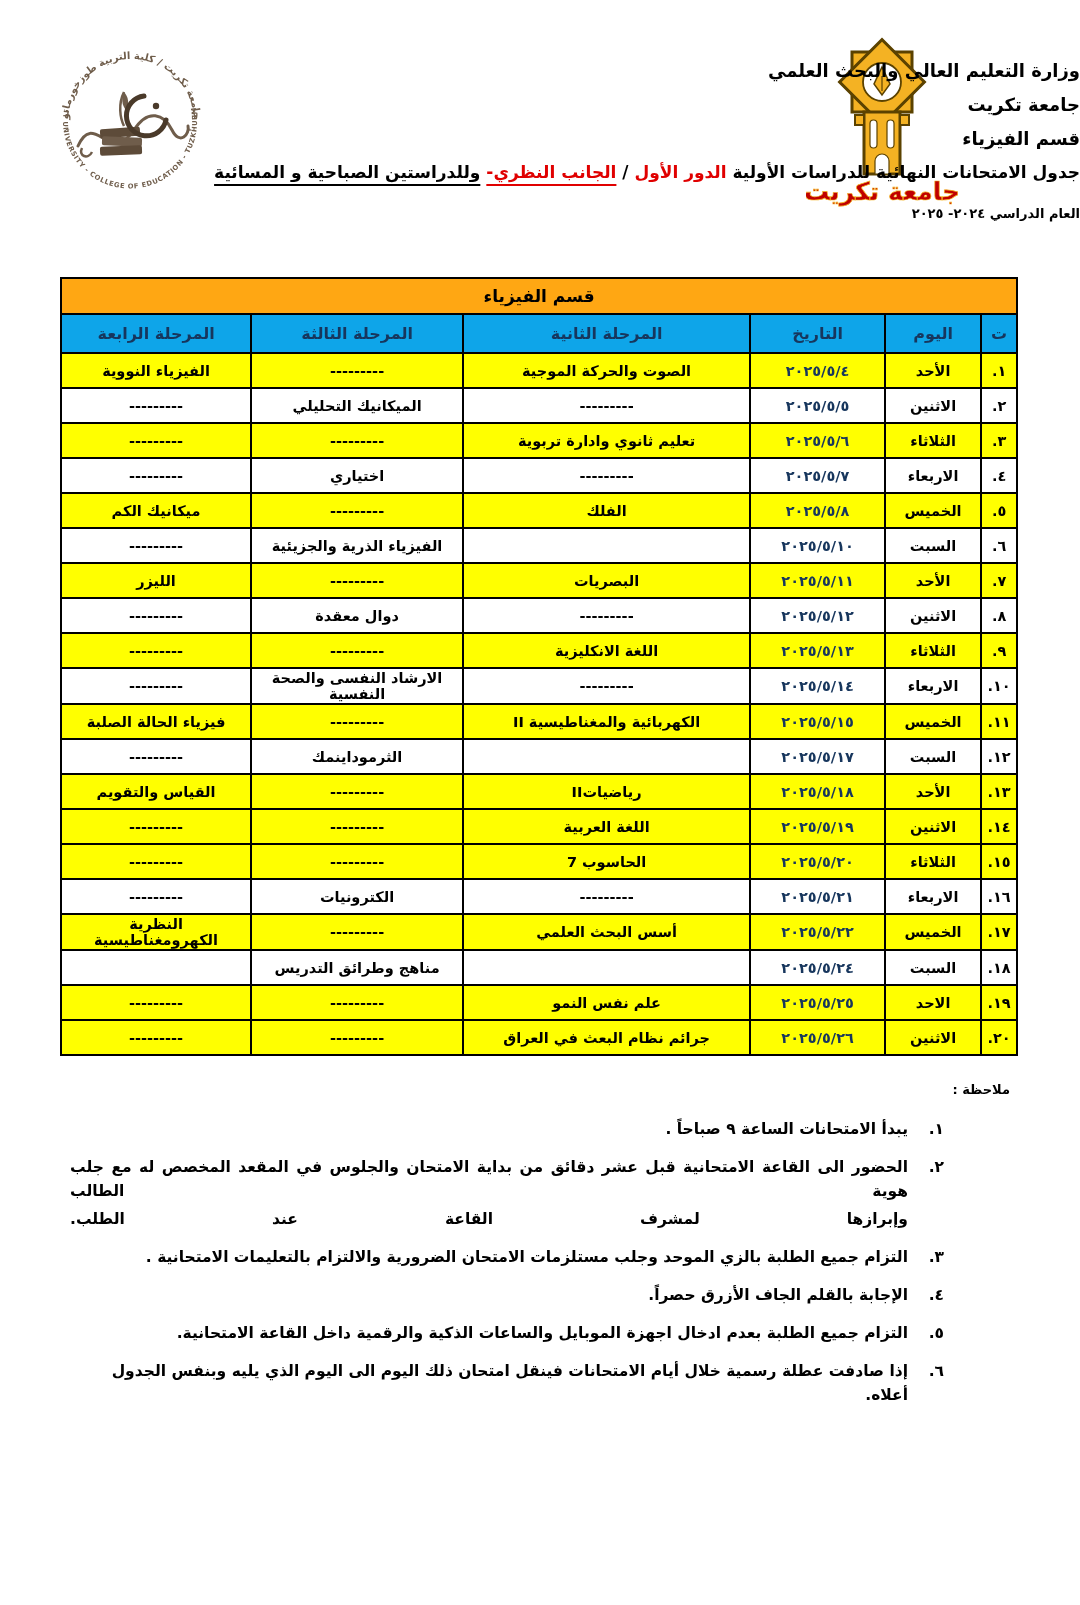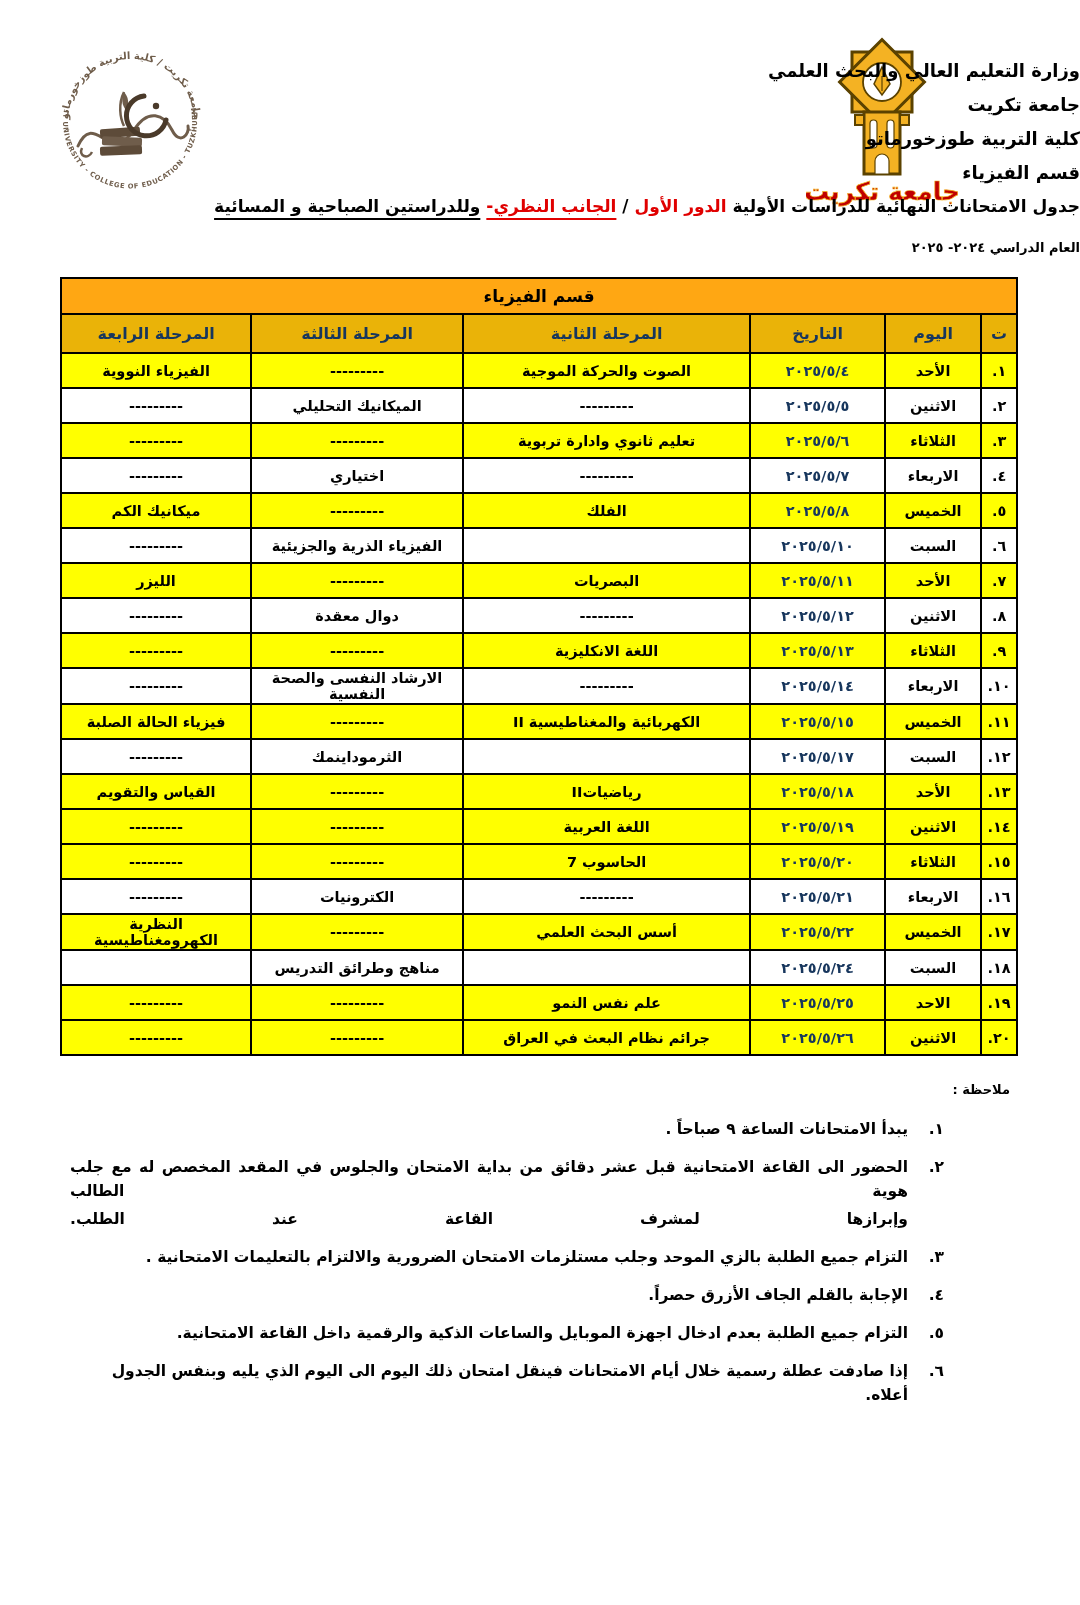--- a/index.html
+++ b/index.html
@@ -18,21 +18,21 @@
   
   .logo-left{position:absolute;top:30px;left:48px;width:165px;height:170px;}
   .logo-right{position:absolute;top:36px;left:806px;width:152px;height:172px;}
   
   table.exam{
     position:absolute;top:277px;left:60px;width:956px;
     border-collapse:collapse;direction:rtl;font-weight:bold;table-layout:fixed;
   }
   table.exam th, table.exam td{border:2px solid #000;}
   th.band{background:#FFA713;font-size:17px;height:32px;text-align:center;color:#000;}
-  tr.colhead th{background:#eab308;font-size:16px;height:35px;text-align:center;color:#17365D;}
+  tr.colhead th{background:#0ea5e9;font-size:16px;height:35px;text-align:center;color:#17365D;}
   table.exam td{height:31px;font-size:14.5px;text-align:center;vertical-align:middle;padding:1px 4px;background:#fff;}
   tr.hl td{background:#FFFF00;}
   td.date{color:#17365D;font-size:15px;letter-spacing:1px;}
   td.day{font-size:16px;}
   td.num{font-size:15px;padding-left:2px;}
   
   .notes{position:absolute;top:1082px;left:70px;right:70px;direction:rtl;font-weight:bold;}
   .notes-heading{font-size:13px;margin-bottom:20px;text-align:right;}
   .notes-list{padding-right:66px;}
   .note-row{display:flex;margin-bottom:14px;font-size:15.5px;line-height:1.55;}
@@ -97,21 +97,20 @@
         <rect x="81" y="84" width="7" height="28" rx="3.5" fill="#FFFFFF" stroke="#5B4200" stroke-width="1.2"></rect>
         <path d="M69,138 v-13 a7,7 0 0 1 14,0 v13 z" fill="#FFFFFF" stroke="#5B4200" stroke-width="1.2"></path>
       </g>
       <text x="76" y="164" text-anchor="middle" font-size="25" font-weight="bold" fill="#C00000" stroke="#F4B223" stroke-width="0.7">جامعة تكريت</text>
     </svg>
   </div>
 
   <div class="hdr">
     <div class="line">وزارة التعليم العالي والبحث العلمي</div>
     <div class="line">جامعة تكريت</div>
-    <div class="line">كلية التربية طوزخورماتو</div>
     <div class="line">قسم الفيزياء</div>
     <div class="title-line">
       <span>جدول الامتحانات النهائية للدراسات الأولية </span><span class="red">الدور الأول</span><span> / </span><span class="red u-red">الجانب النظري-</span><span class="u-black">وللدراستين الصباحية و المسائية</span>
     </div>
     <div class="year-line">العام الدراسي ٢٠٢٤- ٢٠٢٥</div>
   </div>
 
   <table class="exam">
     <colgroup>
       <col style="width:36px">

